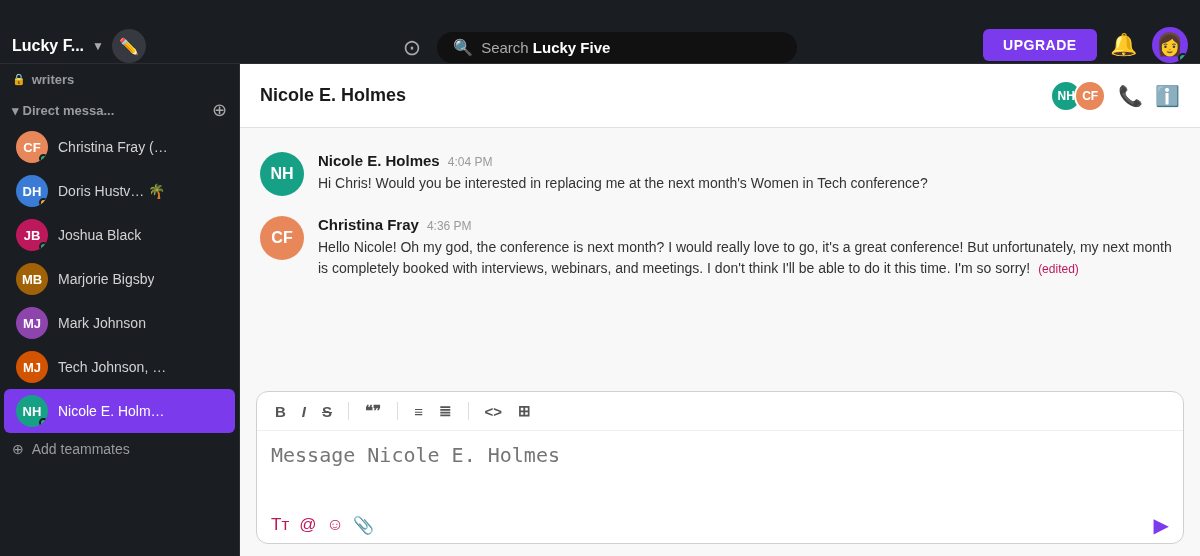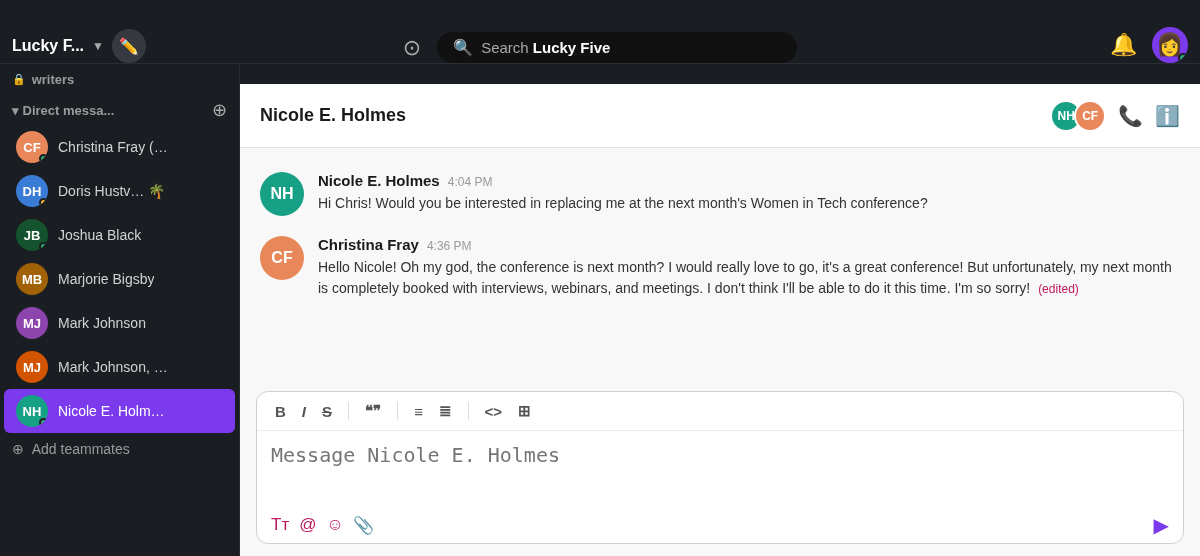--- a/index.html
+++ b/index.html
@@ -36,21 +36,21 @@
     .dm-item { display: flex; align-items: center; padding: 6px 12px; cursor: pointer; border-radius: 6px; margin: 0 4px; }
     .dm-item.active { background: #7c3aed; }
     .dm-avatar { width: 32px; height: 32px; border-radius: 50%; background: #555; flex-shrink: 0; position: relative; display: flex; align-items: center; justify-content: center; font-size: 13px; font-weight: 700; color: #fff; overflow: hidden; }
     .dm-avatar .online-dot-sm { width: 9px; height: 9px; background: #2bac76; border-radius: 50%; border: 2px solid #1a1d21; position: absolute; bottom: 0; right: 0; }
     .dm-avatar .away-dot { width: 9px; height: 9px; background: #f0b429; border-radius: 50%; border: 2px solid #1a1d21; position: absolute; bottom: 0; right: 0; }
     .dm-name { margin-left: 10px; font-size: 14px; color: #d1d2d3; white-space: nowrap; overflow: hidden; text-overflow: ellipsis; }
     .dm-item.active .dm-name { color: #fff; }
     .add-teammate { display: flex; align-items: center; padding: 8px 12px; cursor: pointer; color: #9a9b9e; font-size: 14px; gap: 8px; }
 
     
-    .chat-area { flex: 1; display: flex; flex-direction: column; background: #f8f8f8; margin-top: 20px; }
+    .chat-area { flex: 1; display: flex; flex-direction: column; background: #f8f8f8; }
     .chat-header { display: flex; align-items: center; justify-content: space-between; padding: 0 20px; height: 64px; background: #fff; border-bottom: 1px solid #e0e0e0; flex-shrink: 0; }
     .chat-title { font-size: 18px; font-weight: 700; color: #1a1a1a; }
     .chat-header-right { display: flex; align-items: center; gap: 12px; }
     .header-avatars { display: flex; }
     .header-avatar { width: 32px; height: 32px; border-radius: 50%; background: #aaa; border: 2px solid #fff; margin-left: -8px; display: flex; align-items: center; justify-content: center; font-size: 12px; font-weight: 700; color: #fff; overflow: hidden; }
     .header-avatar:first-child { margin-left: 0; }
     .header-icon-btn { background: none; border: none; color: #555; font-size: 20px; cursor: pointer; }
 
     
     .messages { flex: 1; overflow-y: auto; padding: 24px 20px; display: flex; flex-direction: column; gap: 20px; }
@@ -70,21 +70,21 @@
     .toolbar-sep { width: 1px; height: 18px; background: #ddd; margin: 0 4px; }
     .message-input { width: 100%; padding: 12px 14px; font-size: 20px; color: #999; border: none; outline: none; background: transparent; resize: none; }
     .bottom-toolbar { display: flex; align-items: center; padding: 6px 14px; justify-content: space-between; }
     .bottom-left { display: flex; gap: 10px; }
     .bottom-icon-btn { background: none; border: none; color: #be185d; font-size: 17px; cursor: pointer; }
     .send-btn { background: none; border: none; color: #7c3aed; font-size: 20px; cursor: pointer; }
 
     
     .av-christina { background: #e8885a; }
     .av-doris { background: #3a7bd5; }
-    .av-joshua { background: #14532d; }
+    .av-joshua { background: #be185d; }
     .av-marjorie { background: #a16207; }
     .av-mark1 { background: #8e44ad; }
     .av-mark2 { background: #d35400; }
     .av-nicole { background: #16a085; }
     .av-nicole-hdr { background: #16a085; }
   </style>
 </head>
 <body>
 
 <div class="topbar">
@@ -96,20 +96,21 @@
   <div class="topbar-center">
     <button class="history-btn">⊙</button>
     <div class="search-bar">
       <span class="search-icon">🔍</span>
       <span class="search-text">
         <span>Search</span> <strong>Lucky Five</strong>
       </span>
     </div>
   </div>
   <div class="topbar-right">
+    <button class="upgrade-btn">UPGRADE</button>
     <button class="notif-btn">🔔</button>
     <div class="avatar-top">
       <span style="font-size:22px;">👩</span>
       <span class="online-dot"></span>
     </div>
   </div>
 </div>
 
 <div class="main">
 
@@ -150,21 +151,21 @@
     <div class="dm-item">
       <div class="dm-avatar av-marjorie">MB</div>
       <span class="dm-name">Marjorie Bigsby</span>
     </div>
     <div class="dm-item">
       <div class="dm-avatar av-mark1">MJ</div>
       <span class="dm-name">Mark Johnson</span>
     </div>
     <div class="dm-item">
       <div class="dm-avatar av-mark2">MJ</div>
-      <span class="dm-name">Mark Johnson, …</span>
+      <span class="dm-name">Tech Johnson, …</span>
     </div>
     <div class="dm-item active">
       <div class="dm-avatar av-nicole">
         NH
         <span class="online-dot-sm"></span>
       </div>
       <span class="dm-name">Nicole E. Holm…</span>
     </div>
 
     <div class="add-teammate">

